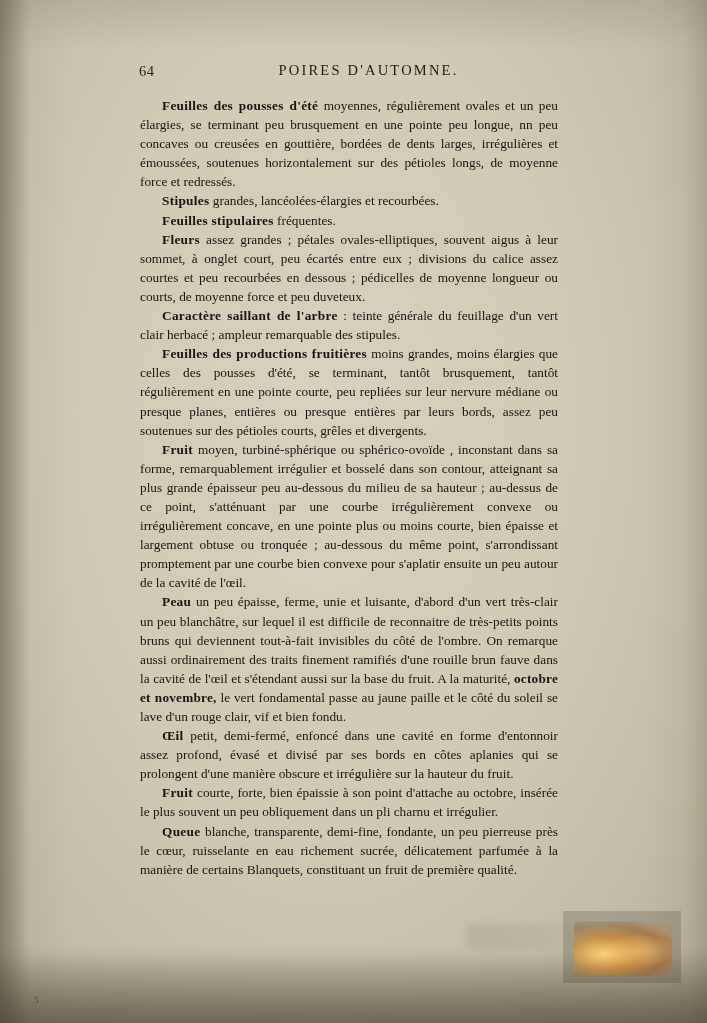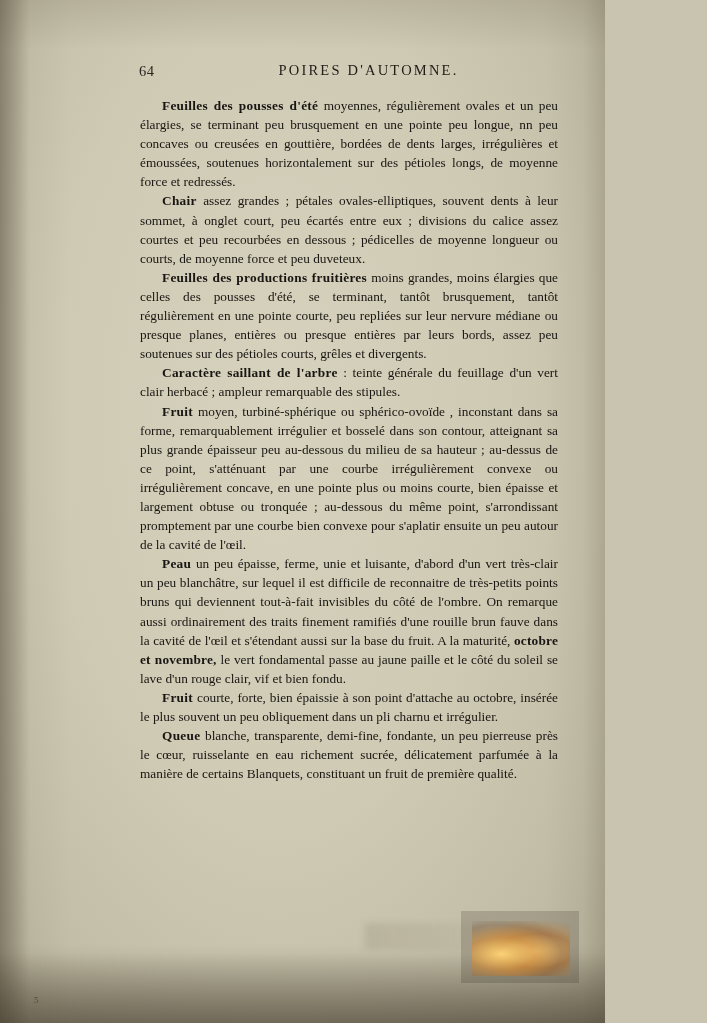--- a/index.html
+++ b/index.html
@@ -8,21 +8,21 @@
   }
   body {
     width: 707px;
     height: 1023px;
     background: #c9c4b0;
     font-family: "Liberation Serif", serif;
     overflow: hidden;
   }
   .page {
     position: relative;
-    width: 605px;
+    width: 707px;
     height: 1023px;
     background:
       radial-gradient(ellipse at 46% 40%, #d6d2bd 0%, #cfcab4 48%, #c2bda6 78%, #b4af98 100%);
     box-sizing: border-box;
   }
   
   .page:before {
     content: "";
     position: absolute;
     inset: 0;
@@ -144,43 +144,52 @@
 
     <div class="folio">64</div>
     <div class="running-head">POIRES D'AUTOMNE.</div>
 
     <div class="body-text">
 
       <p>
         <span class="lead-sp">Feuilles des pousses d'été</span><span> moyennes, régulièrement ovales et un peu élargies, se terminant peu brusquement en une pointe peu longue, nn peu concaves ou creusées en gouttière, bordées de dents larges, irrégulières et émoussées, soutenues horizontalement sur des pétioles longs, de moyenne force et redressés.</span>
       </p>
 
-
-
-
-      <p>
-        <span class="lead-sp">Chair</span><span> assez grandes ; pétales ovales-elliptiques, souvent dents à leur sommet, à onglet court, peu écartés entre eux ; divisions du calice assez courtes et peu recourbées en dessous ; pédicelles de moyenne longueur ou courts, de moyenne force et peu duveteux.</span>
+      <p>
+        <span class="lead-sp">Stipules</span><span> grandes, lancéolées-élargies et recourbées.</span>
+      </p>
+
+      <p>
+        <span class="lead-sp">Feuilles stipulaires</span><span> fréquentes.</span>
+      </p>
+
+
+      <p>
+        <span class="lead-sp">Fleurs</span><span> assez grandes ; pétales ovales-elliptiques, souvent aigus à leur sommet, à onglet court, peu écartés entre eux ; divisions du calice assez courtes et peu recourbées en dessous ; pédicelles de moyenne longueur ou courts, de moyenne force et peu duveteux.</span>
+      </p>
+
+      <p>
+        <span class="lead-sp">Caractère saillant de l'arbre</span><span> : teinte générale du feuillage d'un vert clair herbacé ; ampleur remarquable des stipules.</span>
       </p>
 
       <p>
         <span class="lead-sp">Feuilles des productions fruitières</span><span> moins grandes, moins élargies que celles des pousses d'été, se terminant, tantôt brusquement, tantôt régulièrement en une pointe courte, peu repliées sur leur nervure médiane ou presque planes, entières ou presque entières par leurs bords, assez peu soutenues sur des pétioles courts, grêles et divergents.</span>
       </p>
 
       <p>
-        <span class="lead-sp">Caractère saillant de l'arbre</span><span> : teinte générale du feuillage d'un vert clair herbacé ; ampleur remarquable des stipules.</span>
-      </p>
-
-      <p>
         <span class="lead-sp">Fruit</span><span> moyen, turbiné-sphérique ou sphérico-ovoïde , inconstant dans sa forme, remarquablement irrégulier et bosselé dans son contour, atteignant sa plus grande épaisseur peu au-dessous du milieu de sa hauteur ; au-dessus de ce point, s'atténuant par une courbe irrégulièrement convexe ou irrégulièrement concave, en une pointe plus ou moins courte, bien épaisse et largement obtuse ou tronquée ; au-dessous du même point, s'arrondissant promptement par une courbe bien convexe pour s'aplatir ensuite un peu autour de la cavité de l'œil.</span>
       </p>
 
       <p>
         <span class="lead-sp">Peau</span><span> un peu épaisse, ferme, unie et luisante, d'abord d'un vert très-clair un peu blanchâtre, sur lequel il est difficile de reconnaitre de très-petits points bruns qui deviennent tout-à-fait invisibles du côté de l'ombre. On remarque aussi ordinairement des traits finement ramifiés d'une rouille brun fauve dans la cavité de l'œil et s'étendant aussi sur la base du fruit. A la maturité, </span><span class="lead">octobre et novembre,</span><span> le vert fondamental passe au jaune paille et le côté du soleil se lave d'un rouge clair, vif et bien fondu.</span>
       </p>
 
+      <p>
+        <span class="lead-sp">Œil</span><span> petit, demi-fermé, enfoncé dans une cavité en forme d'entonnoir assez profond, évasé et divisé par ses bords en côtes aplanies qui se prolongent d'une manière obscure et irrégulière sur la hauteur du fruit.</span>
+      </p>
 
       <p>
         <span class="lead-sp">Fruit</span><span> courte, forte, bien épaissie à son point d'attache au octobre, insérée le plus souvent un peu obliquement dans un pli charnu et irrégulier.</span>
       </p>
 
       <p>
         <span class="lead-sp">Queue</span><span> blanche, transparente, demi-fine, fondante, un peu pierreuse près le cœur, ruisselante en eau richement sucrée, délicatement parfumée à la manière de certains Blanquets, constituant un fruit de première qualité.</span>
       </p>
 
     </div>

